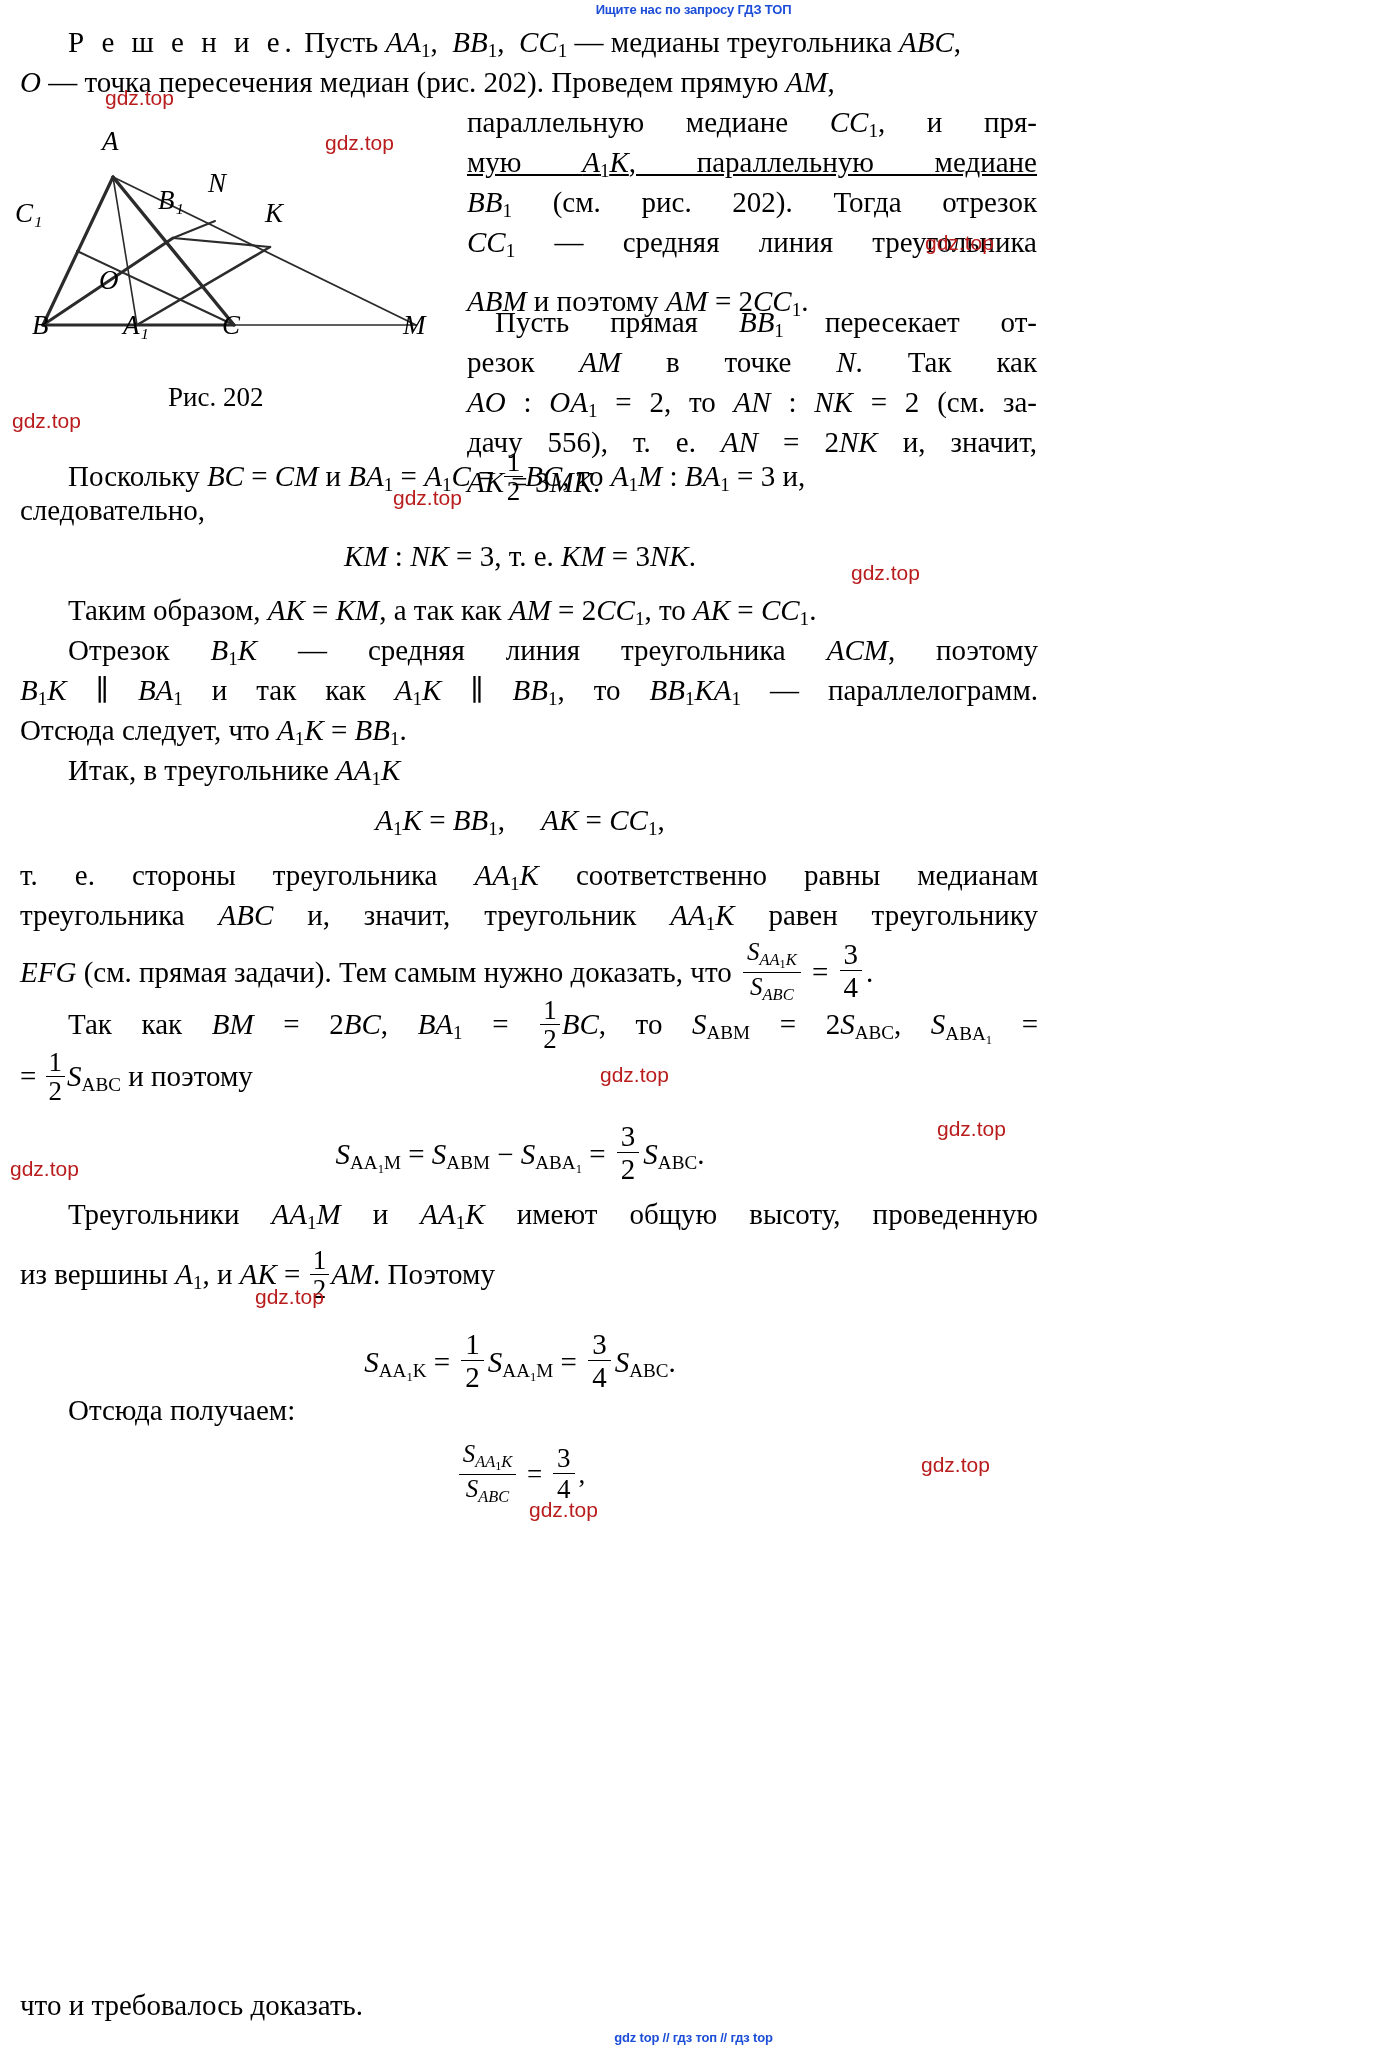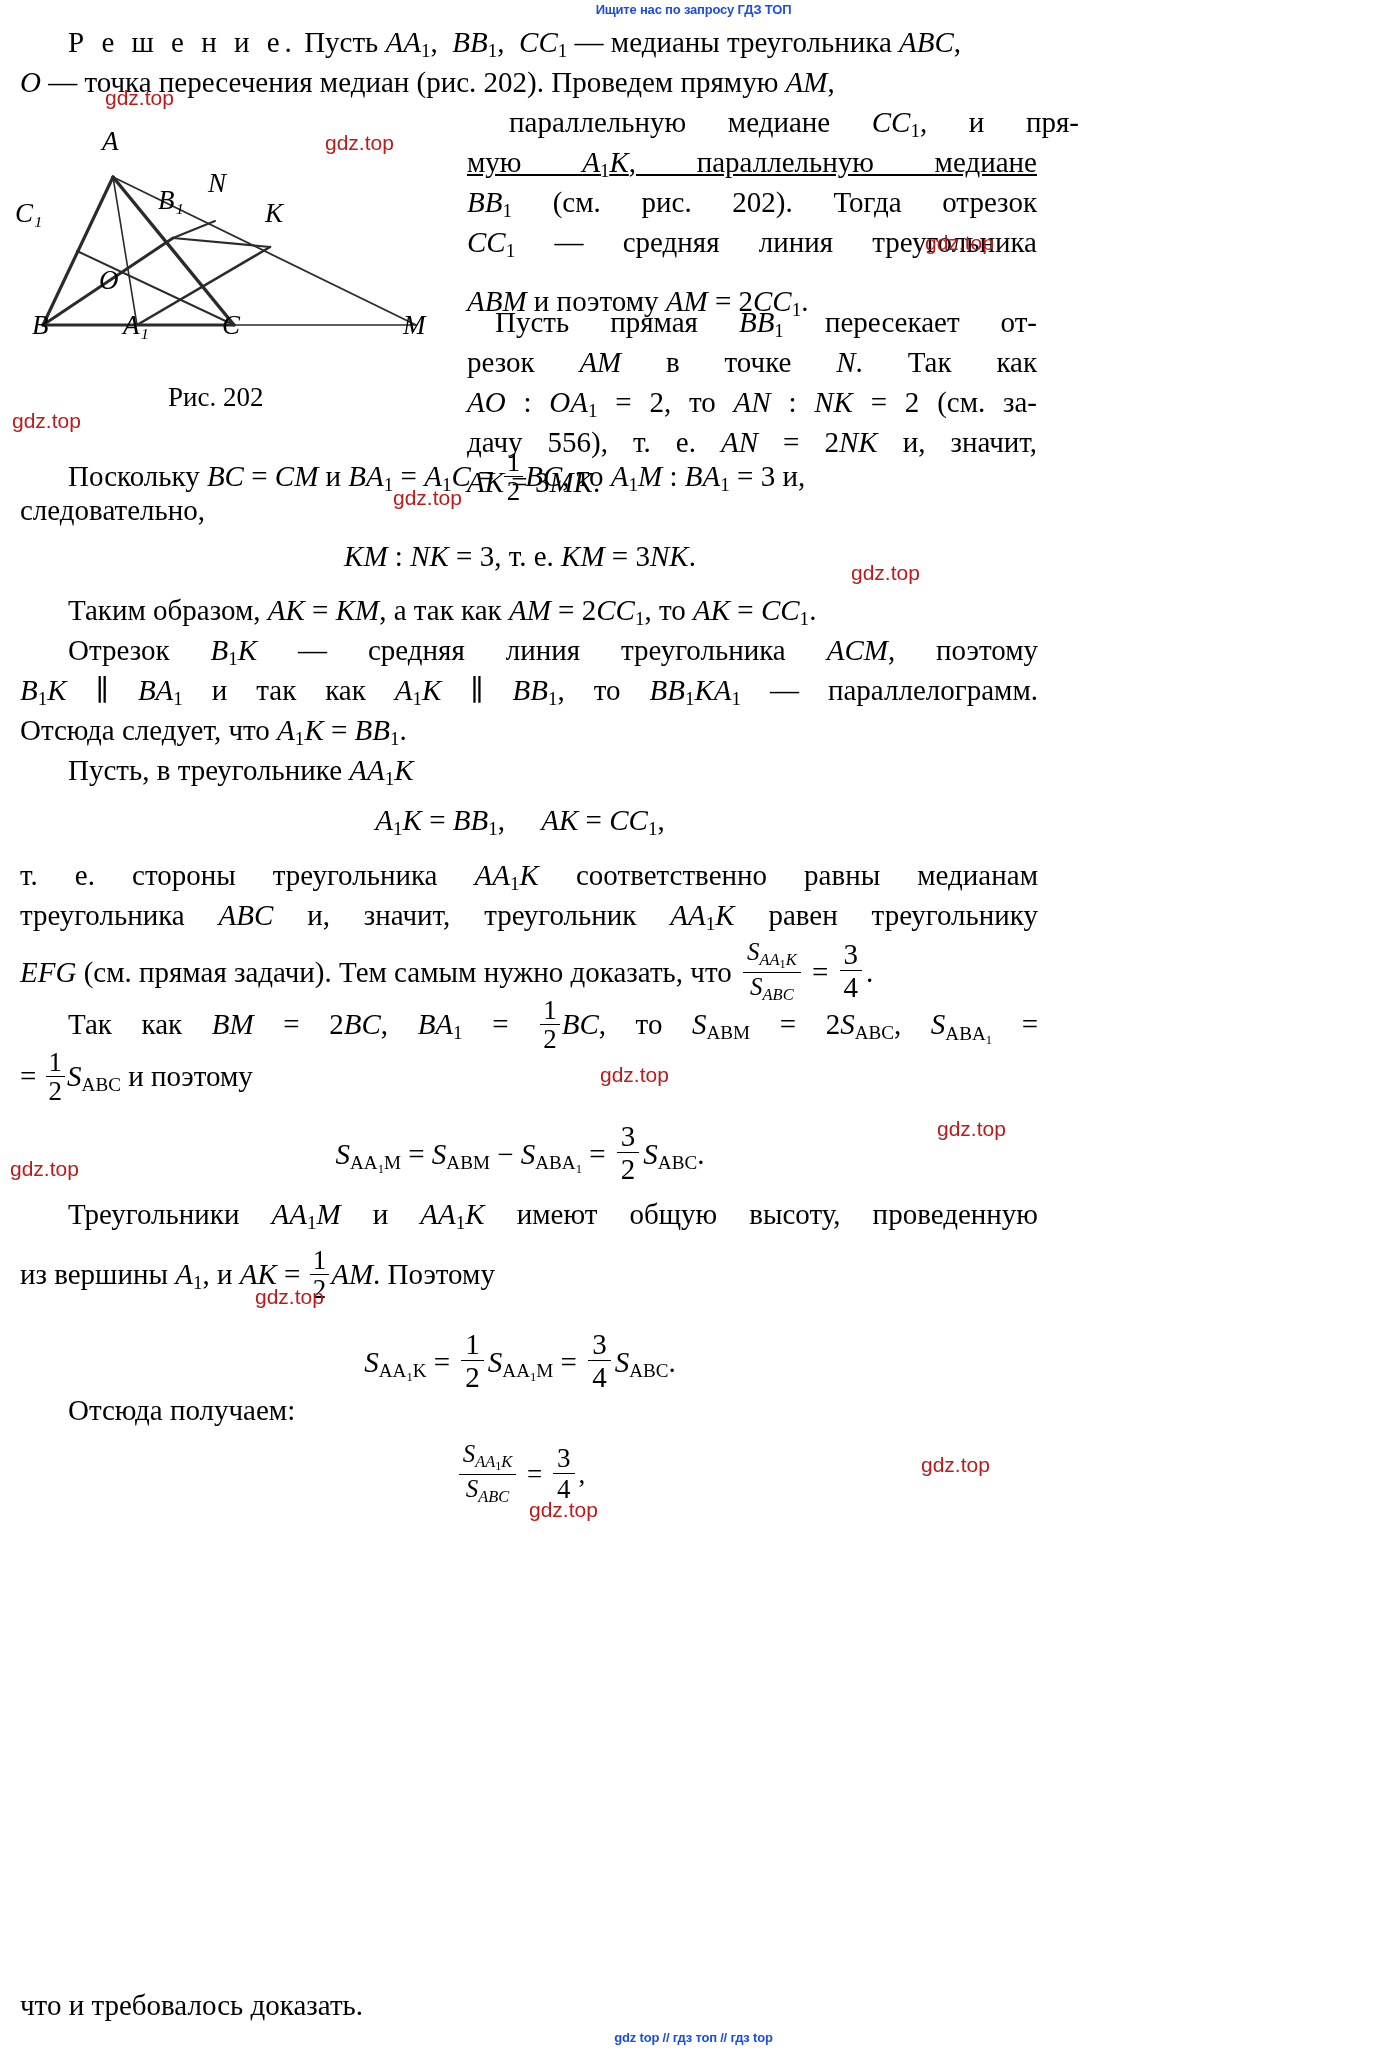--- a/index.html
+++ b/index.html
@@ -137,21 +137,21 @@
 <div class="top-ad">Ищите нас по запросу ГДЗ ТОП</div>
 
 <div class="tx" style="left:68px; top:22px;">
   <span class="sp">Р е ш е н и е.</span><span> Пусть </span><i>AA<sub>1</sub></i>,&nbsp; <i>BB<sub>1</sub></i>,&nbsp; <i>CC<sub>1</sub></i><span> — медианы треугольника </span><i>ABC</i>,
 </div>
 
 <div class="tx" style="left:20px; top:62px;">
   <i>O</i><span> — точка пересечения медиан (рис. 202). Проведем прямую </span><i>AM</i>,
 </div>
 
-<div class="just" style="left:467px; top:102px; width:570px;margin-left:42px;">
+<div class="just" style="left:467px; top:102px; width:570px;">
   <span>параллельную медиане </span><i>CC<sub>1</sub></i><span>, и пря-</span>
 </div>
 
 <div class="just" style="left:467px; top:142px; width:570px;text-decoration:underline;">
   <span>мую </span><i>A<sub>1</sub>K</i><span>, параллельную медиане</span>
 </div>
 
 <div class="just" style="left:467px; top:182px; width:570px;">
   <i>BB<sub>1</sub></i><span> (см. рис. 202). Тогда отрезок</span>
 </div>
@@ -245,21 +245,21 @@
 
 <div class="just" style="left:20px; top:670px; width:1018px;">
   <i>B<sub>1</sub>K</i> ∥ <i>BA<sub>1</sub></i><span> и так как </span><i>A<sub>1</sub>K</i> ∥ <i>BB<sub>1</sub></i><span>, то </span><i>BB<sub>1</sub>KA<sub>1</sub></i><span> — параллелограмм.</span>
 </div>
 
 <div class="tx" style="left:20px; top:710px;">
   <span>Отсюда следует, что </span><i>A<sub>1</sub>K</i> = <i>BB<sub>1</sub></i><span>.</span>
 </div>
 
 <div class="tx" style="left:68px; top:750px;">
-  <span>Пусть, в треугольнике </span><i>AA<sub>1</sub>K</i>
+  <span>Итак, в треугольнике </span><i>AA<sub>1</sub>K</i>
 </div>
 
 <div class="ctr" style="left:0px; top:800px; width:1040px;">
   <i>A<sub>1</sub>K</i> = <i>BB<sub>1</sub></i>, &nbsp;&nbsp;&nbsp; <i>AK</i> = <i>CC<sub>1</sub></i>,
 </div>
 
 <div class="just" style="left:20px; top:855px; width:1018px;">
   <span>т. е. стороны треугольника </span><i>AA<sub>1</sub>K</i><span> соответственно равны медианам</span>
 </div>
 

